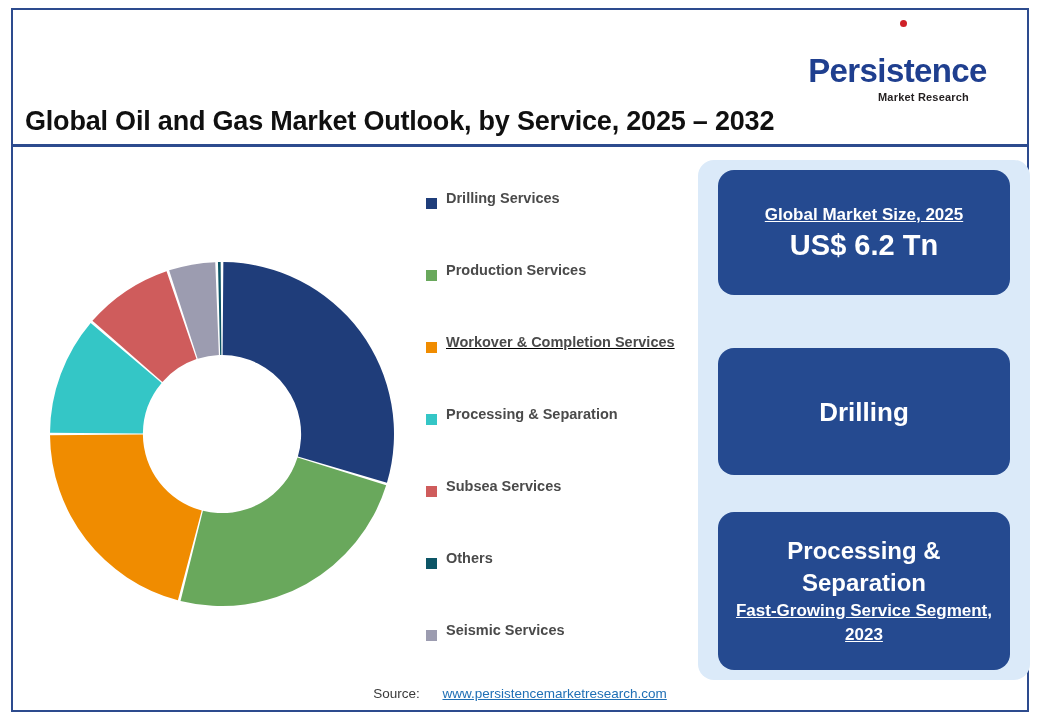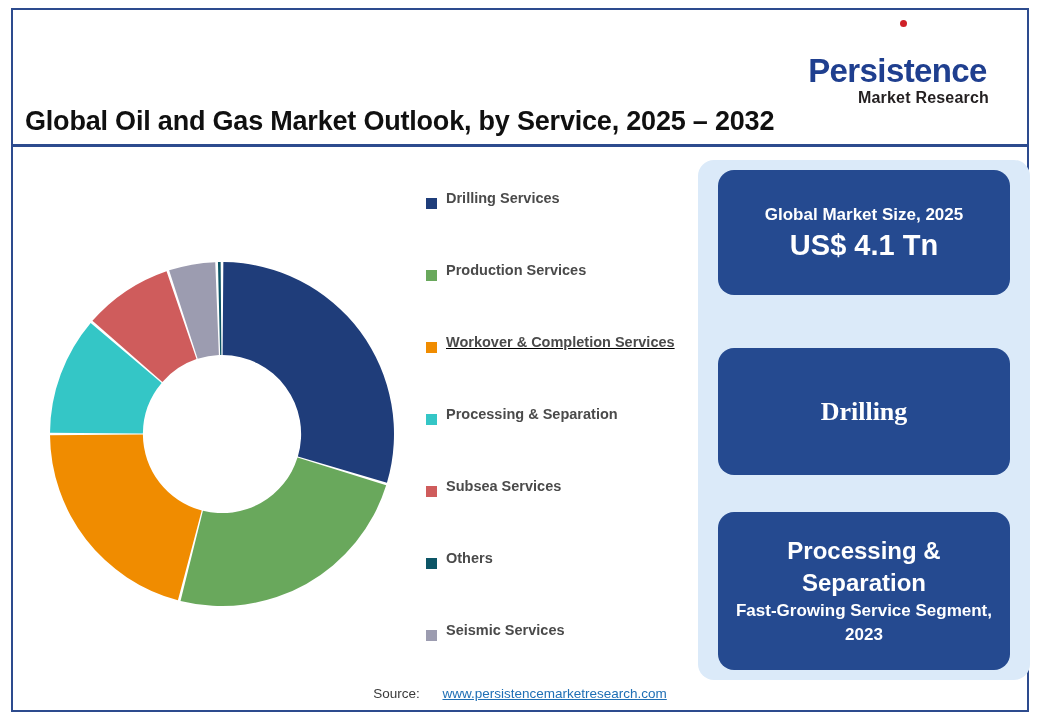--- a/index.html
+++ b/index.html
@@ -63,21 +63,21 @@
   .logo-dot {
     position: absolute;
     left: 105px;
     top: -2px;
     width: 7px;
     height: 7px;
     background: #cf2027;
     border-radius: 50%;
   }
   .logo-sub {
-    font-size: 16px;
+    font-size: 11px;
     font-weight: bold;
     color: #231f20;
     letter-spacing: 0.2px;
     line-height: 17px;
     margin-top: 1px;
     padding-left: 52px;
     white-space: nowrap;
   }
   
   .title {
@@ -161,33 +161,33 @@
   }
   .card-3 {
     left: 20px; top: 352px;
     width: 292px; height: 158px;
   }
   .card-small {
     font-size: 17px;
     font-weight: bold;
     line-height: 24px;
     padding: 0 12px;
+    text-decoration: underline;
   }
   .card-big {
     font-size: 29px;
     font-weight: bold;
     line-height: 36px;
     padding: 0 10px;
   }
   .card-big-2 {
     font-size: 26px;
     font-weight: bold;
     line-height: 34px;
     padding: 0 10px;
-    font-family: Liberation Serif, serif;
   }
   .card-med {
     font-size: 24px;
     font-weight: bold;
     line-height: 32px;
     padding: 0 18px;
   }
   
   .footer {
     position: absolute;
@@ -263,21 +263,21 @@
     </div>
     <div class="legend-item">
       <span class="legend-swatch" style="background:#9c9cb0"></span>
       <span class="legend-label">Seismic Services</span>
     </div>
   </div>
 
   <div class="side-panel">
     <div class="card card-1">
       <div class="card-small">Global Market Size, 2025</div>
-      <div class="card-big">US$ 4.1 Tn</div>
+      <div class="card-big">US$ 6.2 Tn</div>
     </div>
     <div class="card card-2">
       <div class="card-big-2">Drilling</div>
     </div>
     <div class="card card-3">
       <div class="card-med">Processing &amp; Separation</div>
       <div class="card-small">Fast-Growing Service Segment, 2023</div>
     </div>
   </div>
 

